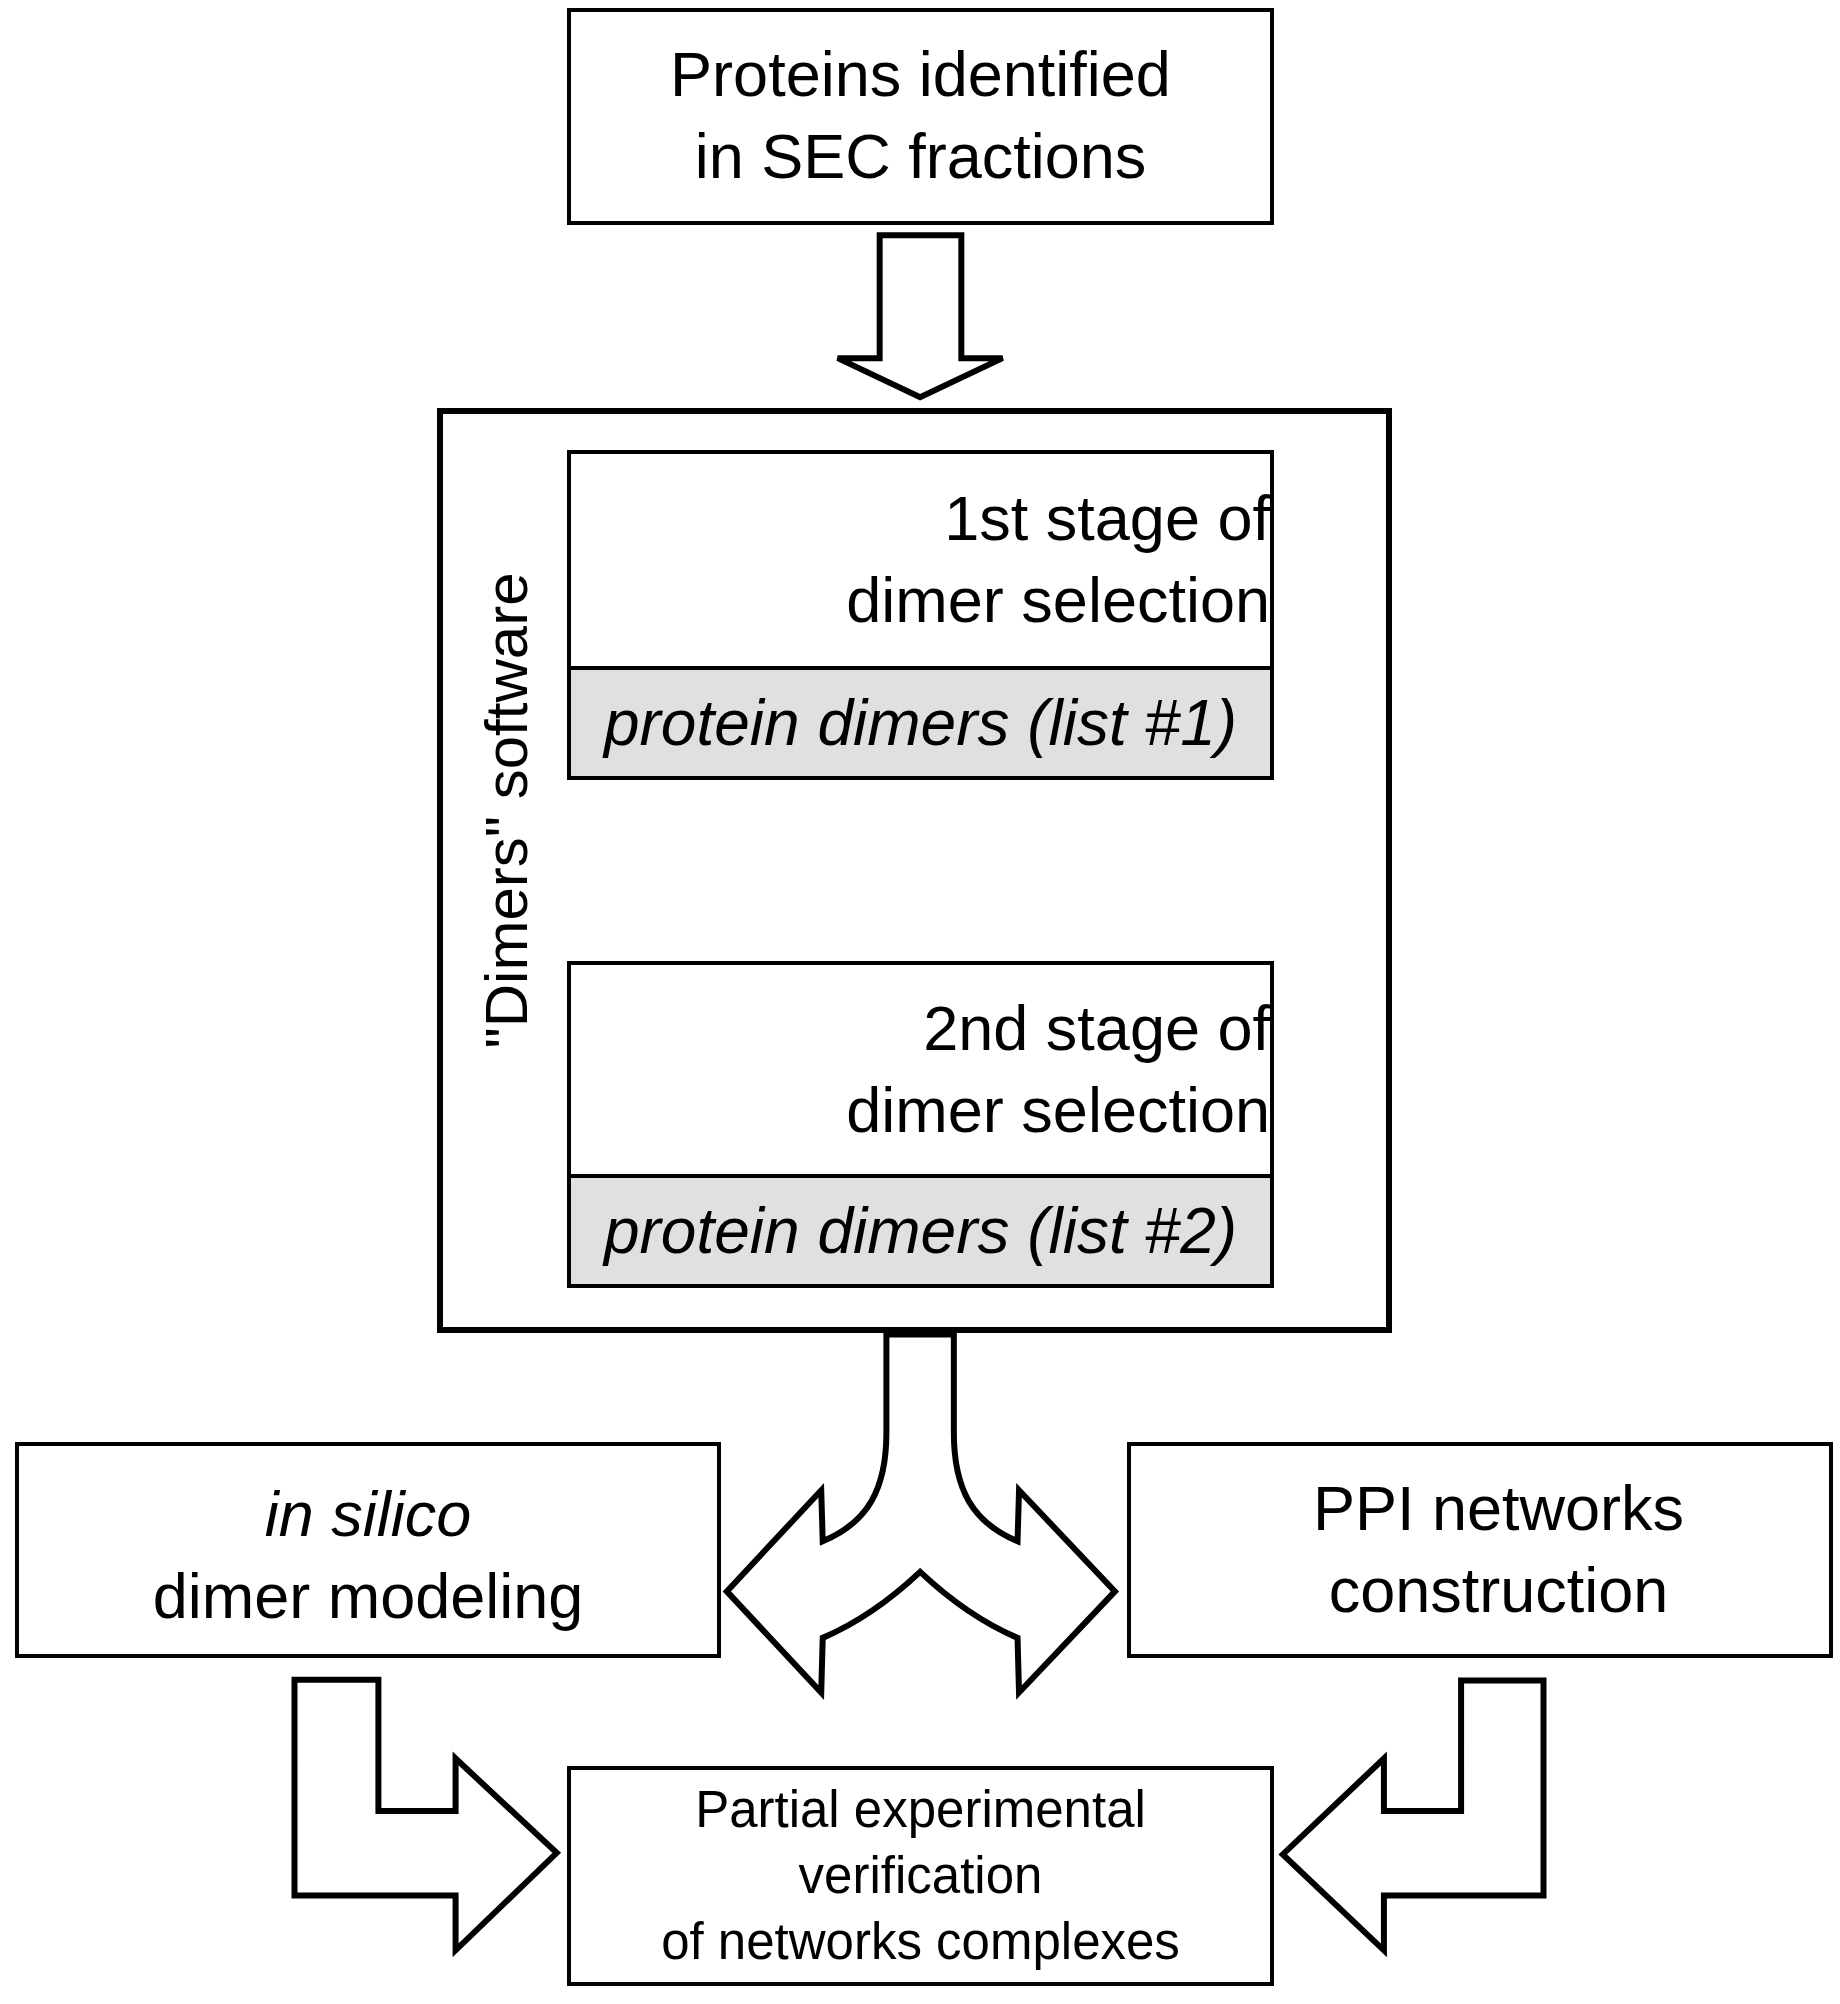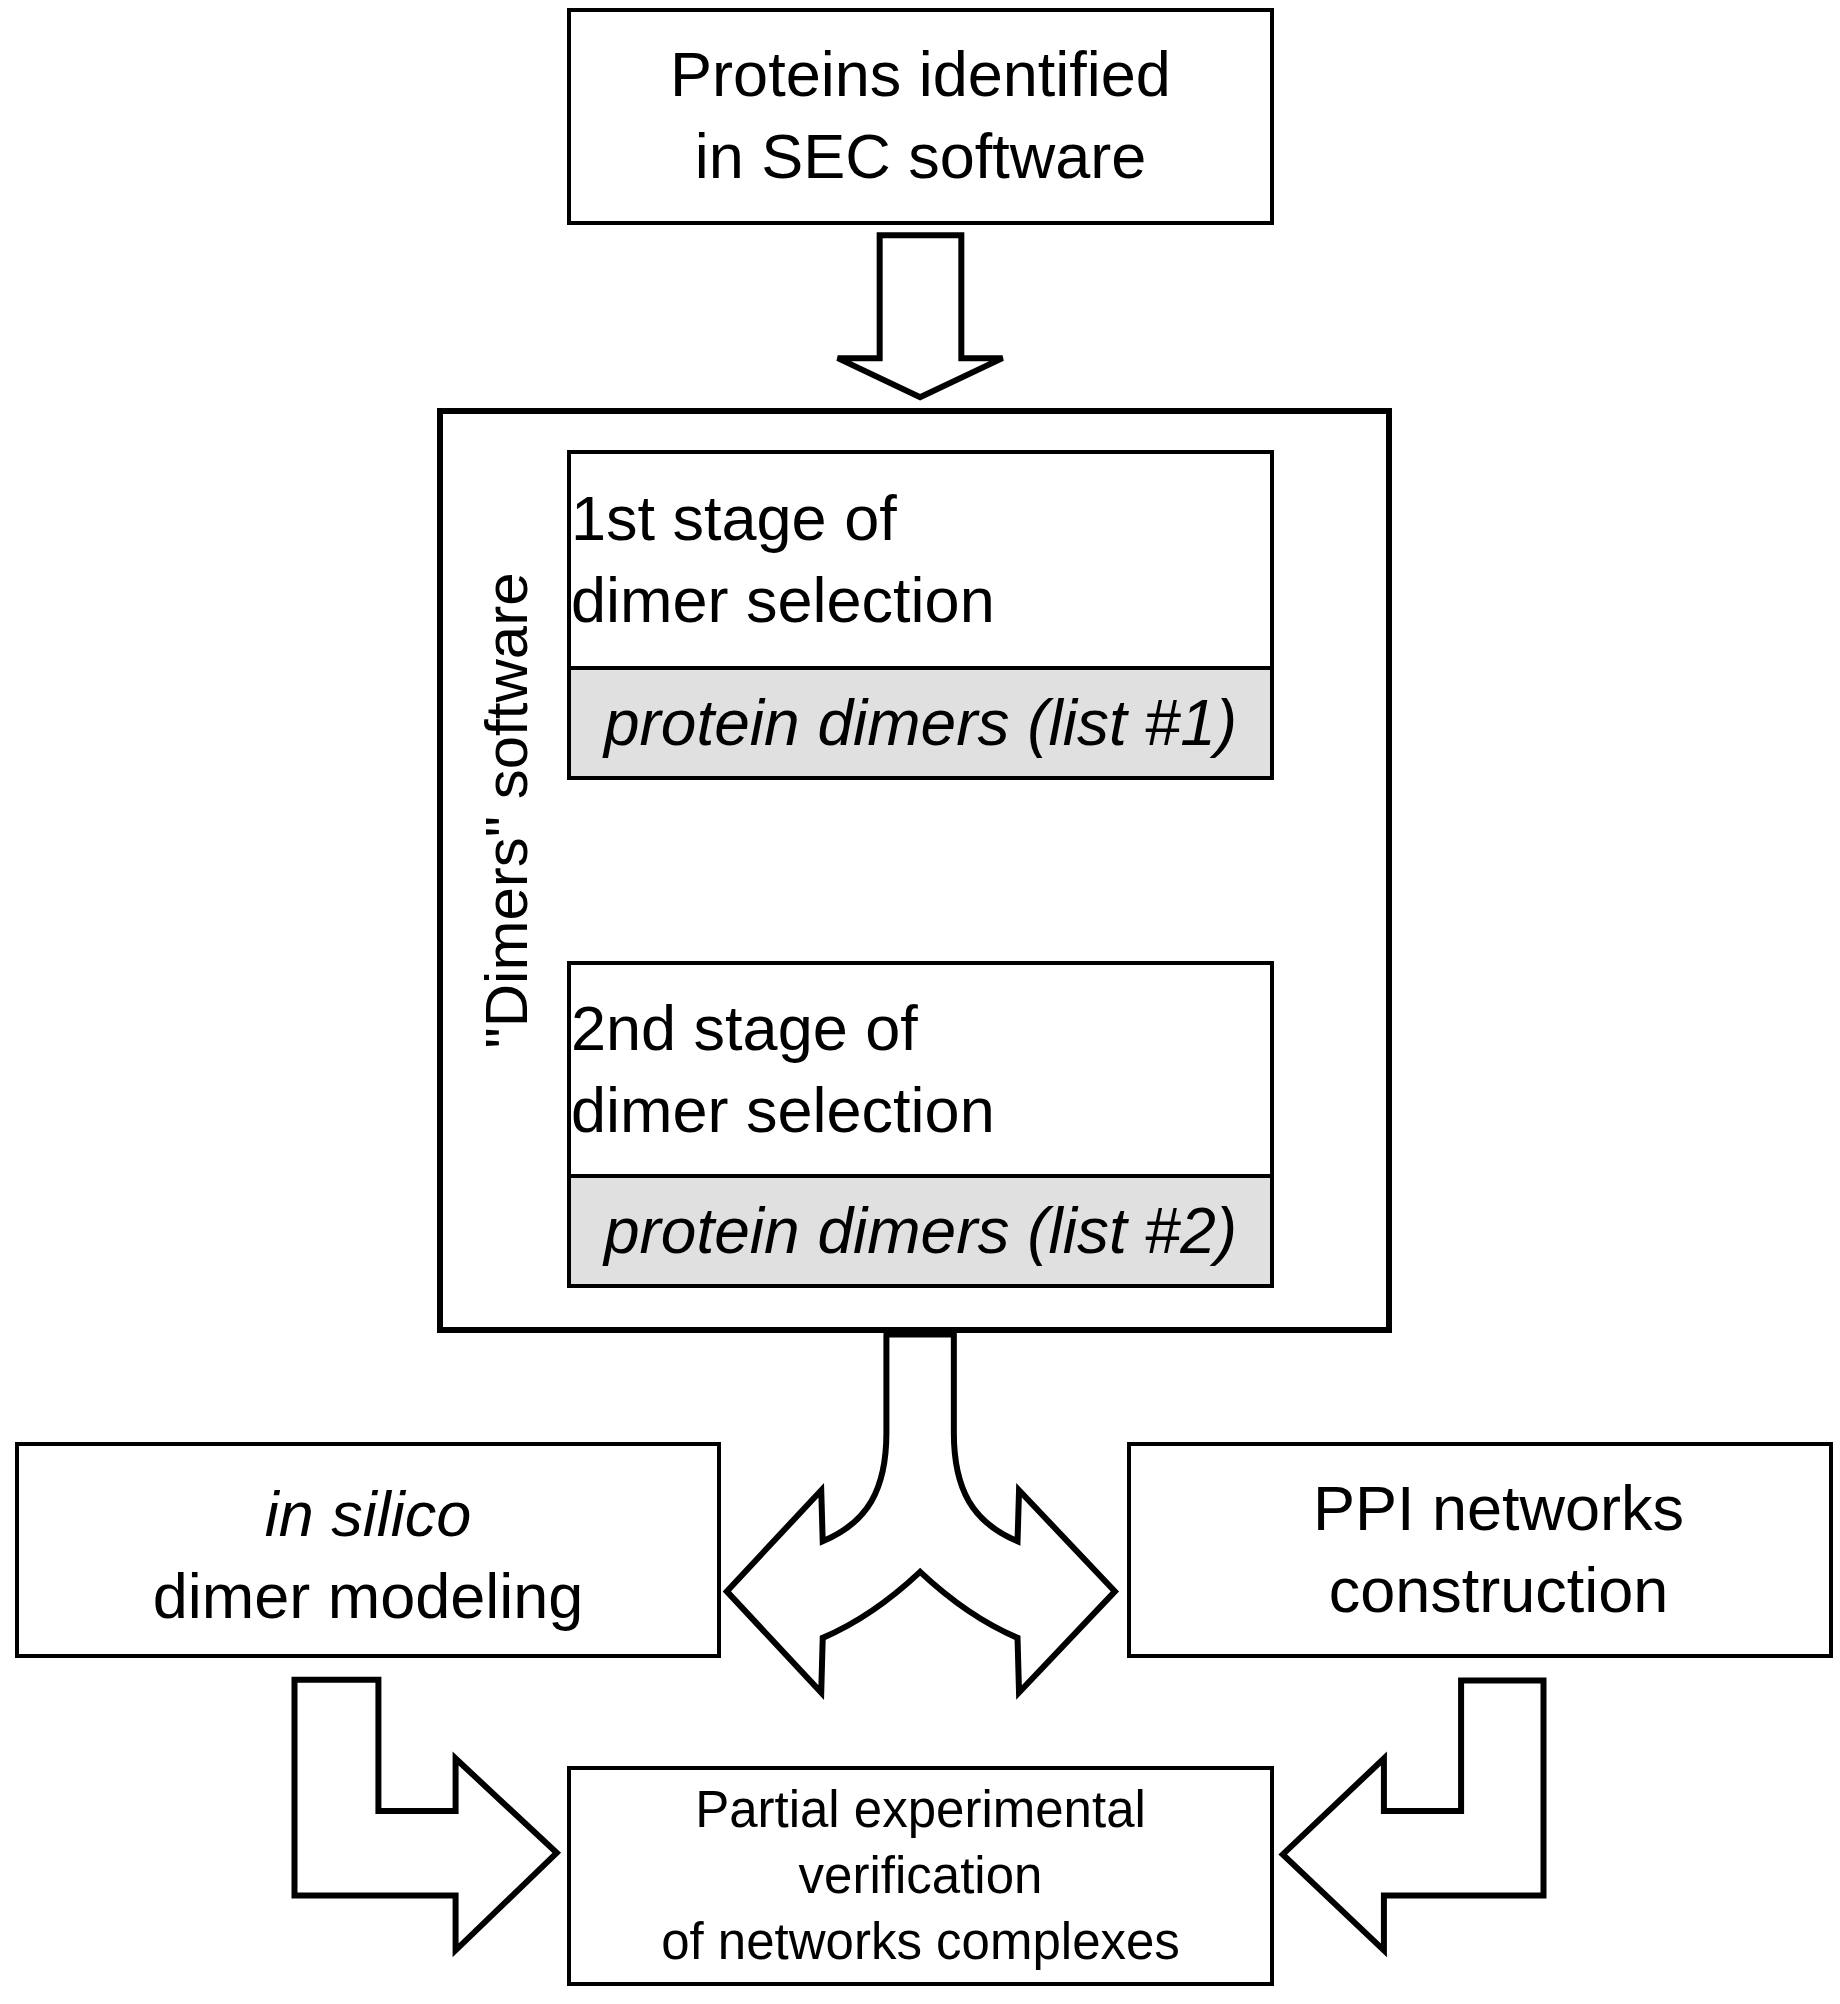--- a/index.html
+++ b/index.html
@@ -74,21 +74,21 @@
     display: flex;
     flex-direction: column;
     z-index: 10;
   }
   .stage1 { top: 450px;  height: 330px; }
   .stage2 { top: 961px; height: 327px; }
   .stage-title {
     flex: 1;
     display: flex;
     flex-direction: column;
-    align-items: flex-start;
+    align-items: flex-end;
     justify-content: center;
     text-align: center;
   }
   .stage-output {
     height: 106px;
     border-top: 4.5px solid #000000;
     background: #e0e0e0;
     display: flex;
     align-items: center;
     justify-content: center;
@@ -134,21 +134,21 @@
              L1360 1989
              L1358 2057
              C1298 2032 1273 1988 1273 1912
              L1273 1781 Z"></path>
     <path class="arrow-shape" d="M505 2242 L505 2417 L608 2417 L608 2347 L743 2473 L608 2603 L608 2530 L393 2530 L393 2242 Z"></path>
     <path class="arrow-shape" d="M1950 2243 L1950 2417 L1847 2417 L1847 2347 L1712 2475 L1847 2603 L1847 2530 L2060 2530 L2060 2243 Z"></path>
   </svg>
 
   <div class="box top-box">
     <span class="box-title">Proteins identified</span>
-    <span class="box-title">in SEC software</span>
+    <span class="box-title">in SEC fractions</span>
   </div>
 
   <div class="container-box"></div>
   <div class="vertical-label-strip">
     <span>"Dimers" software</span>
   </div>
 
   <div class="stage-box stage1">
     <div class="stage-title">
       <span class="box-title">1st stage of</span>

